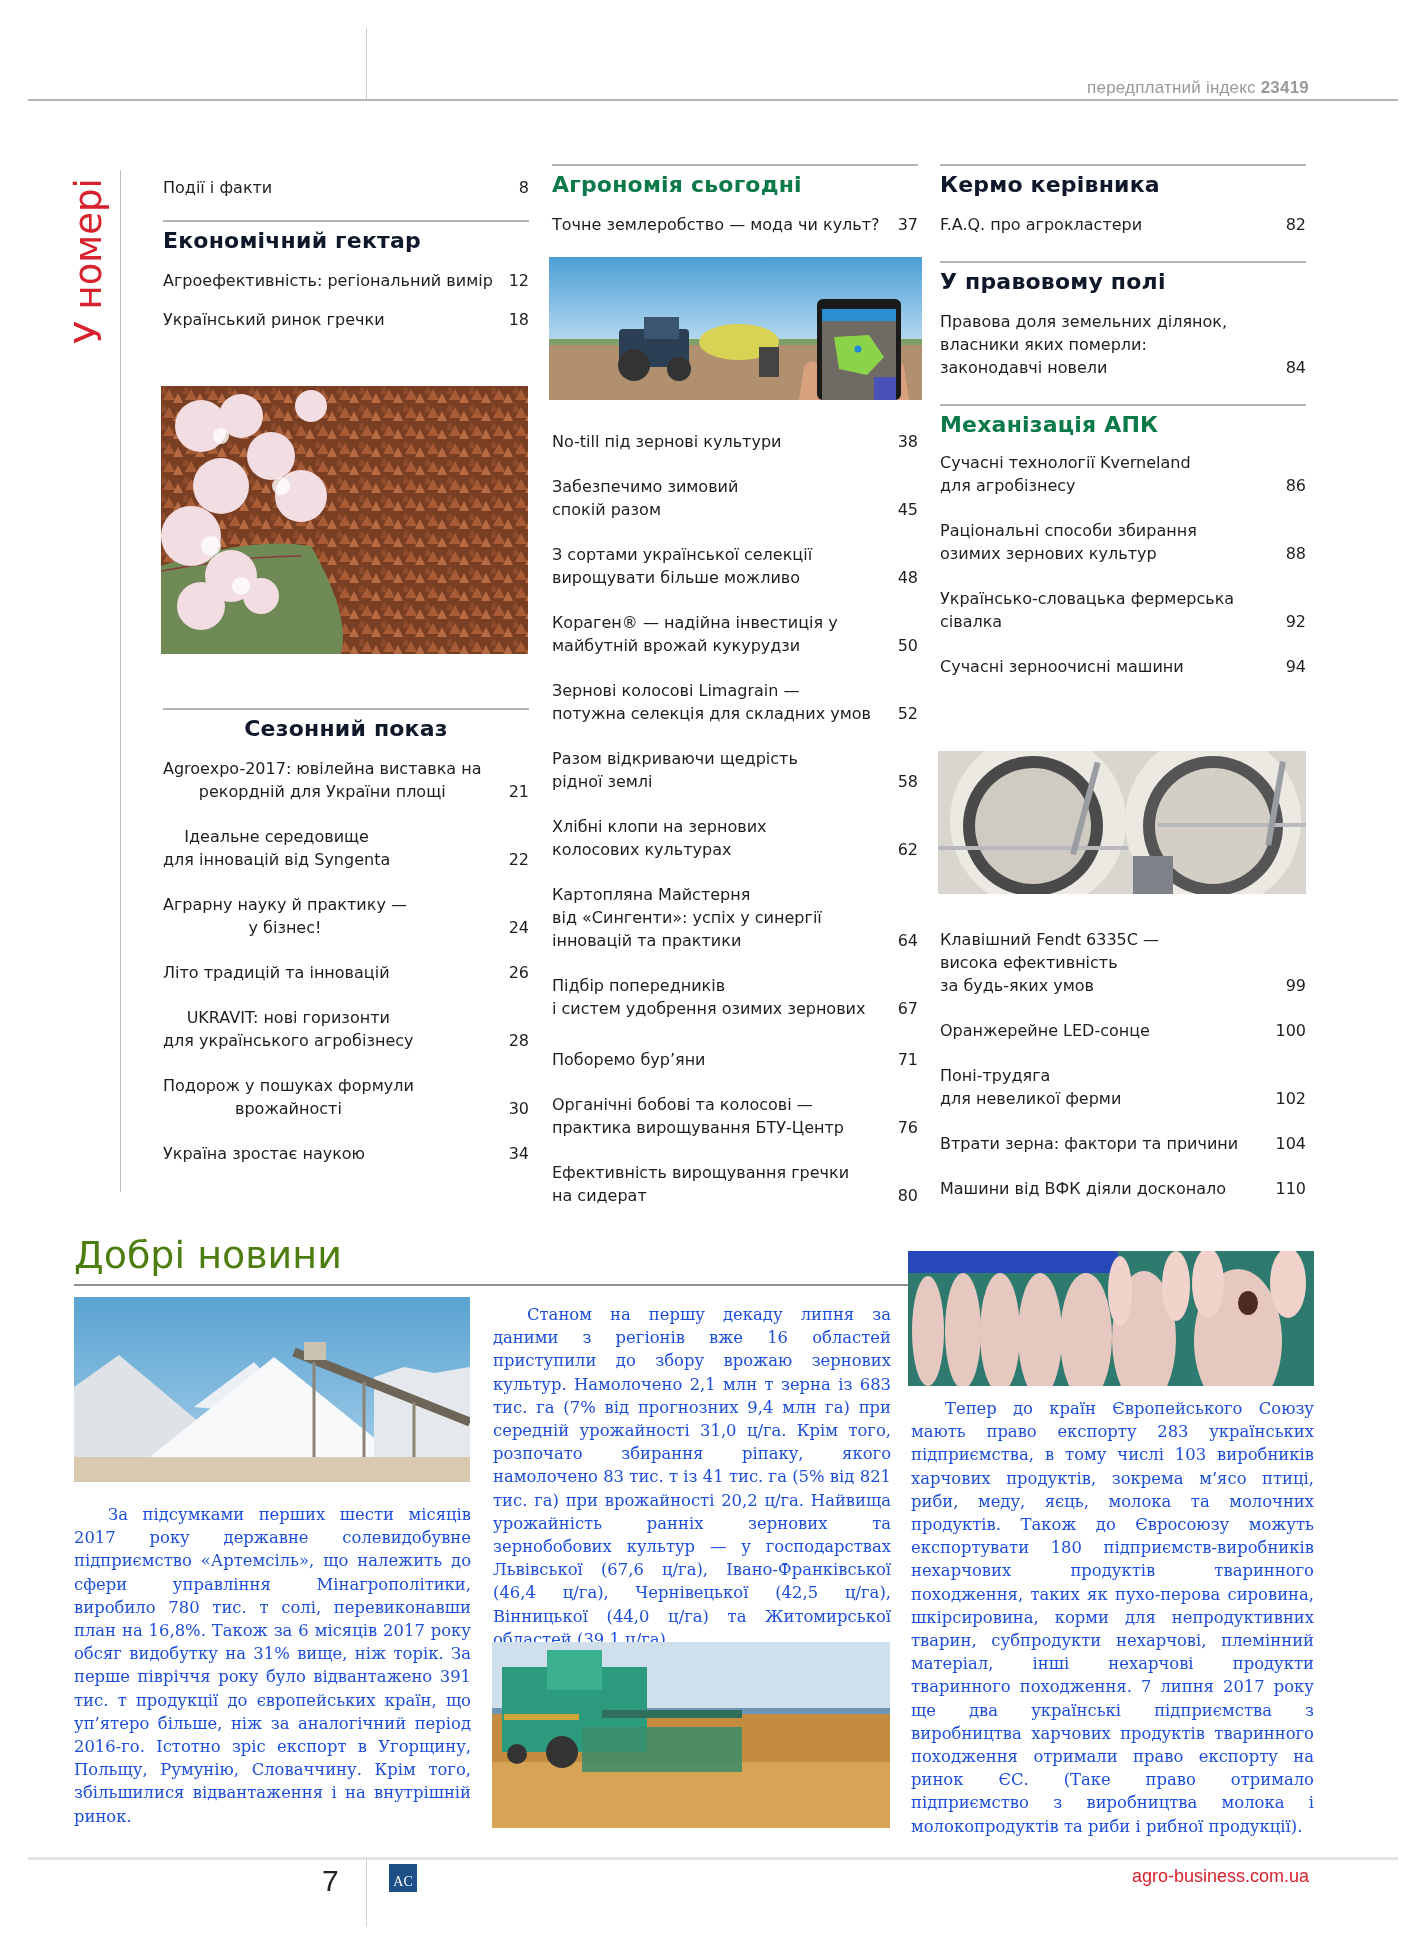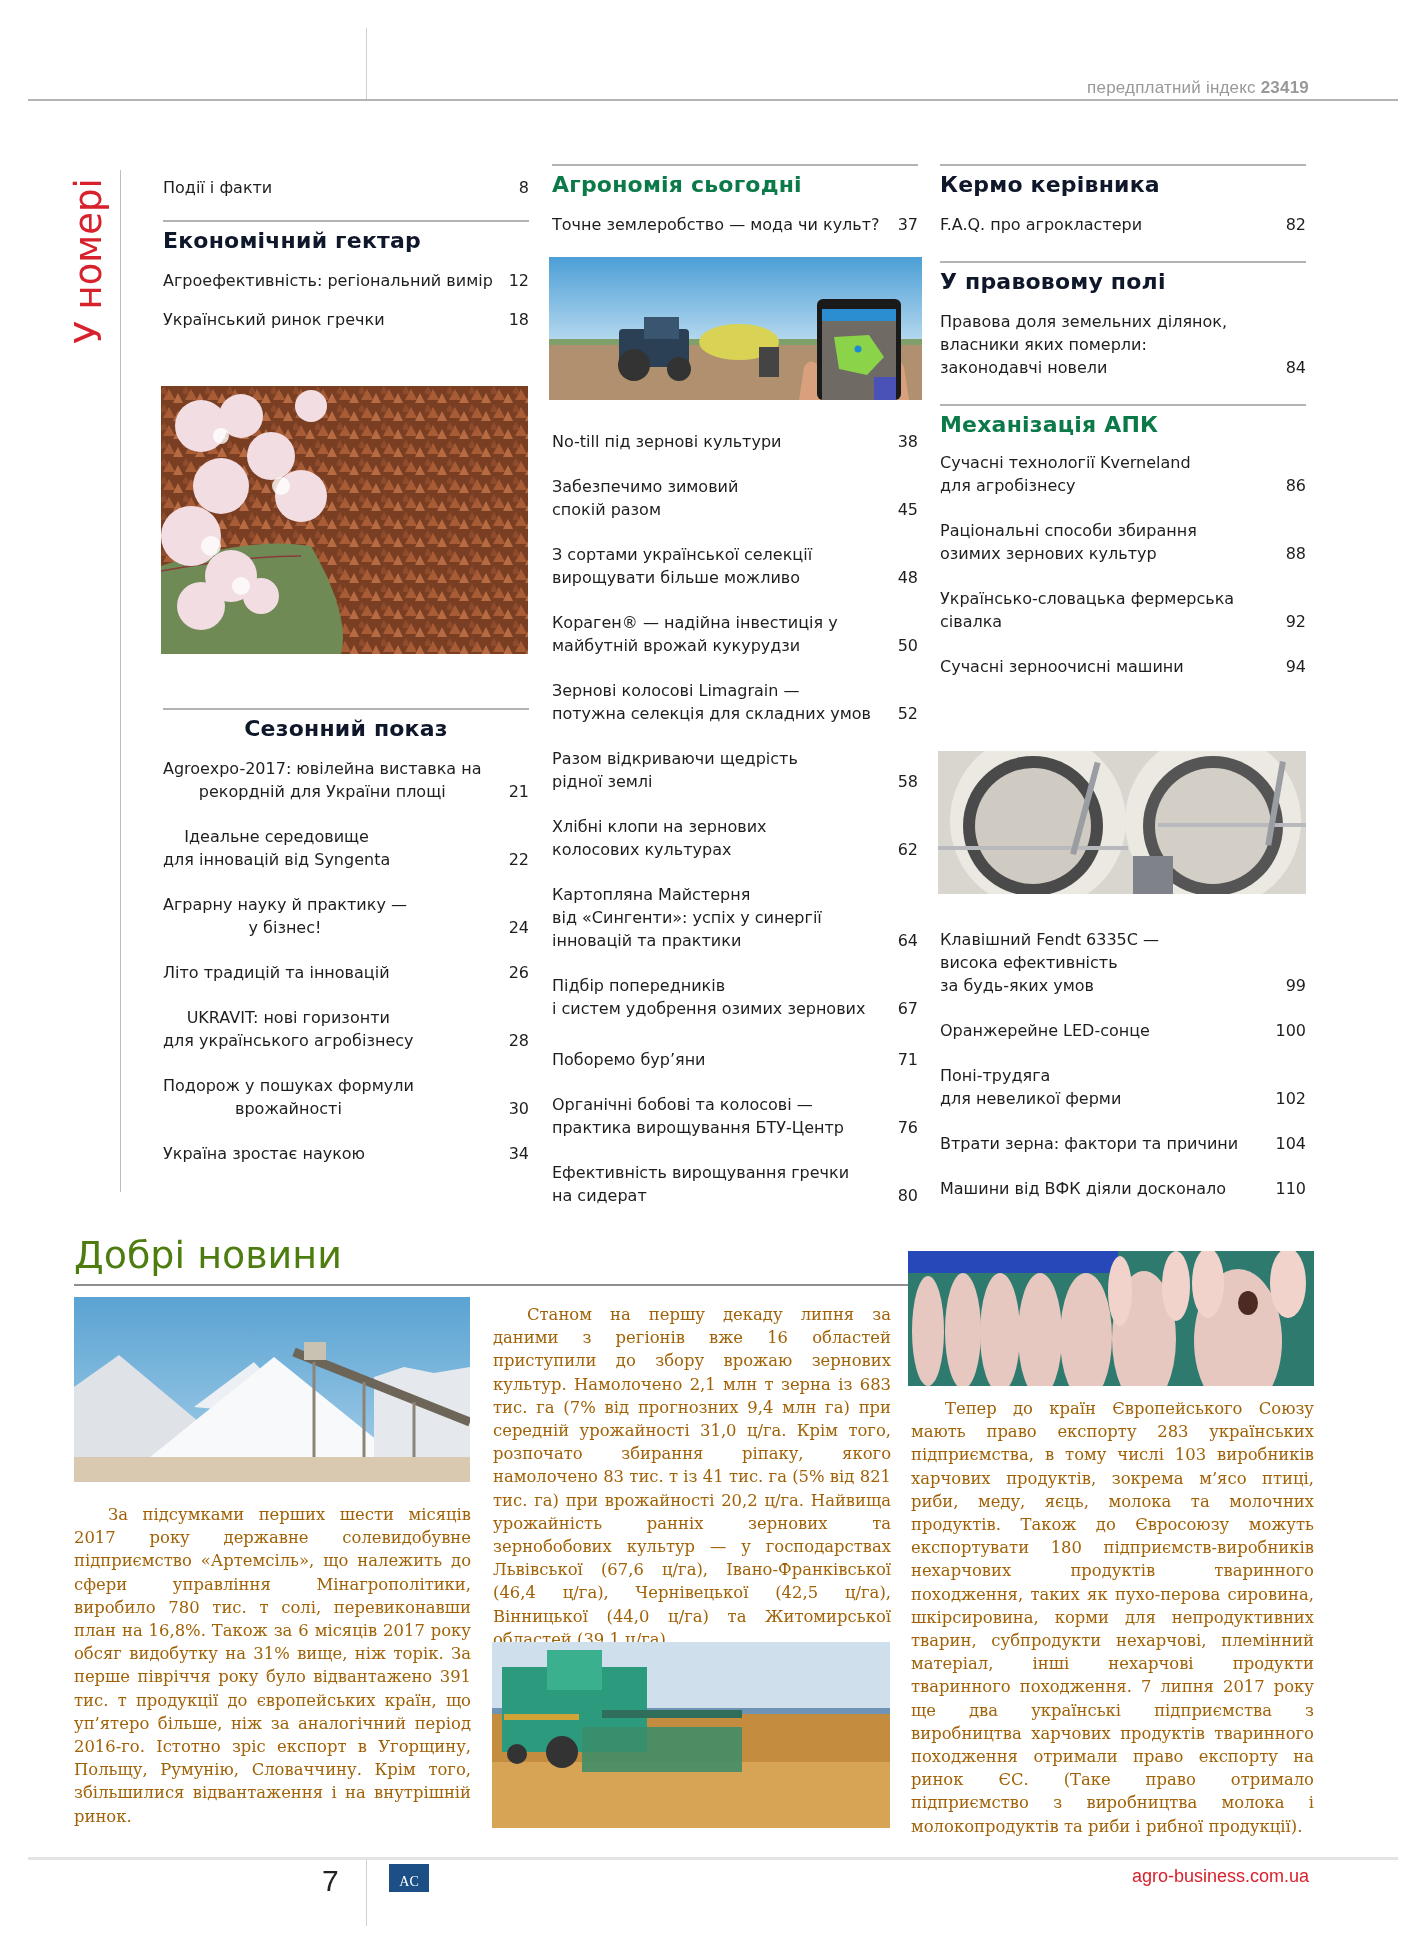--- a/index.html
+++ b/index.html
@@ -22,26 +22,26 @@
 
   .toc-item { position: relative; display: flex; justify-content: space-between; align-items: flex-end; font-family: "DejaVu Sans", sans-serif; font-size: 16px; line-height: 23px; color: #1e1e1e; cursor: pointer; }
   .toc-item .t { white-space: pre-line; }
   .toc-item .p { white-space: nowrap; padding-left: 8px; }
 
   .photo { position: absolute; overflow: hidden; }
 
   .news-title { position: absolute; left: 74px; top: 1233px; color: #4d7c0f; font-family: "DejaVu Sans", sans-serif; font-size: 38px; }
   .news-line { position: absolute; left: 74px; top: 1284px; width: 1236px; height: 2px; background: #8f8f8f; }
 
-  .article { position: absolute; font-family: "DejaVu Serif", serif; font-size: 16.4px; line-height: 23.2px; color: #a16207; text-align: justify; hyphens: auto; }
+  .article { position: absolute; font-family: "DejaVu Serif", serif; font-size: 16.4px; line-height: 23.2px; color: #1d4ed8; text-align: justify; hyphens: auto; }
   .article p { text-indent: 34px; }
 
   .footer-line { position: absolute; left: 28px; top: 1857px; width: 1370px; height: 3px; background: #e3e3e3; }
   .page-num { position: absolute; left: 322px; top: 1864px; font-family: "Liberation Sans", sans-serif; font-size: 30px; color: #222; }
-  .ac-logo { position: absolute; left: 389px; top: 1864px; width: 40px; height: 28px; background: #1b4f86; color: #fff; font-family: "Liberation Serif", serif; font-size: 14px; display: flex; align-items: flex-end; justify-content: center; padding-bottom: 2px; }
+  .ac-logo { position: absolute; left: 389px; top: 1864px; width: 28px; height: 28px; background: #1b4f86; color: #fff; font-family: "Liberation Serif", serif; font-size: 14px; display: flex; align-items: flex-end; justify-content: center; padding-bottom: 2px; }
   .site { position: absolute; right: 108px; top: 1866px; font-family: "Liberation Sans", sans-serif; font-size: 18px; color: #d7212c; }
 </style>
 </head>
 <body>
 
 <div class="vline" style="left:366px; top:28px; height:72px;"></div>
 <div class="hline" style="left:28px; top:99px; width:1370px;"></div>
 <div class="subscription"><span>передплатний індекс</span> <b>23419</b></div>
 
 <div class="vertical-title">

